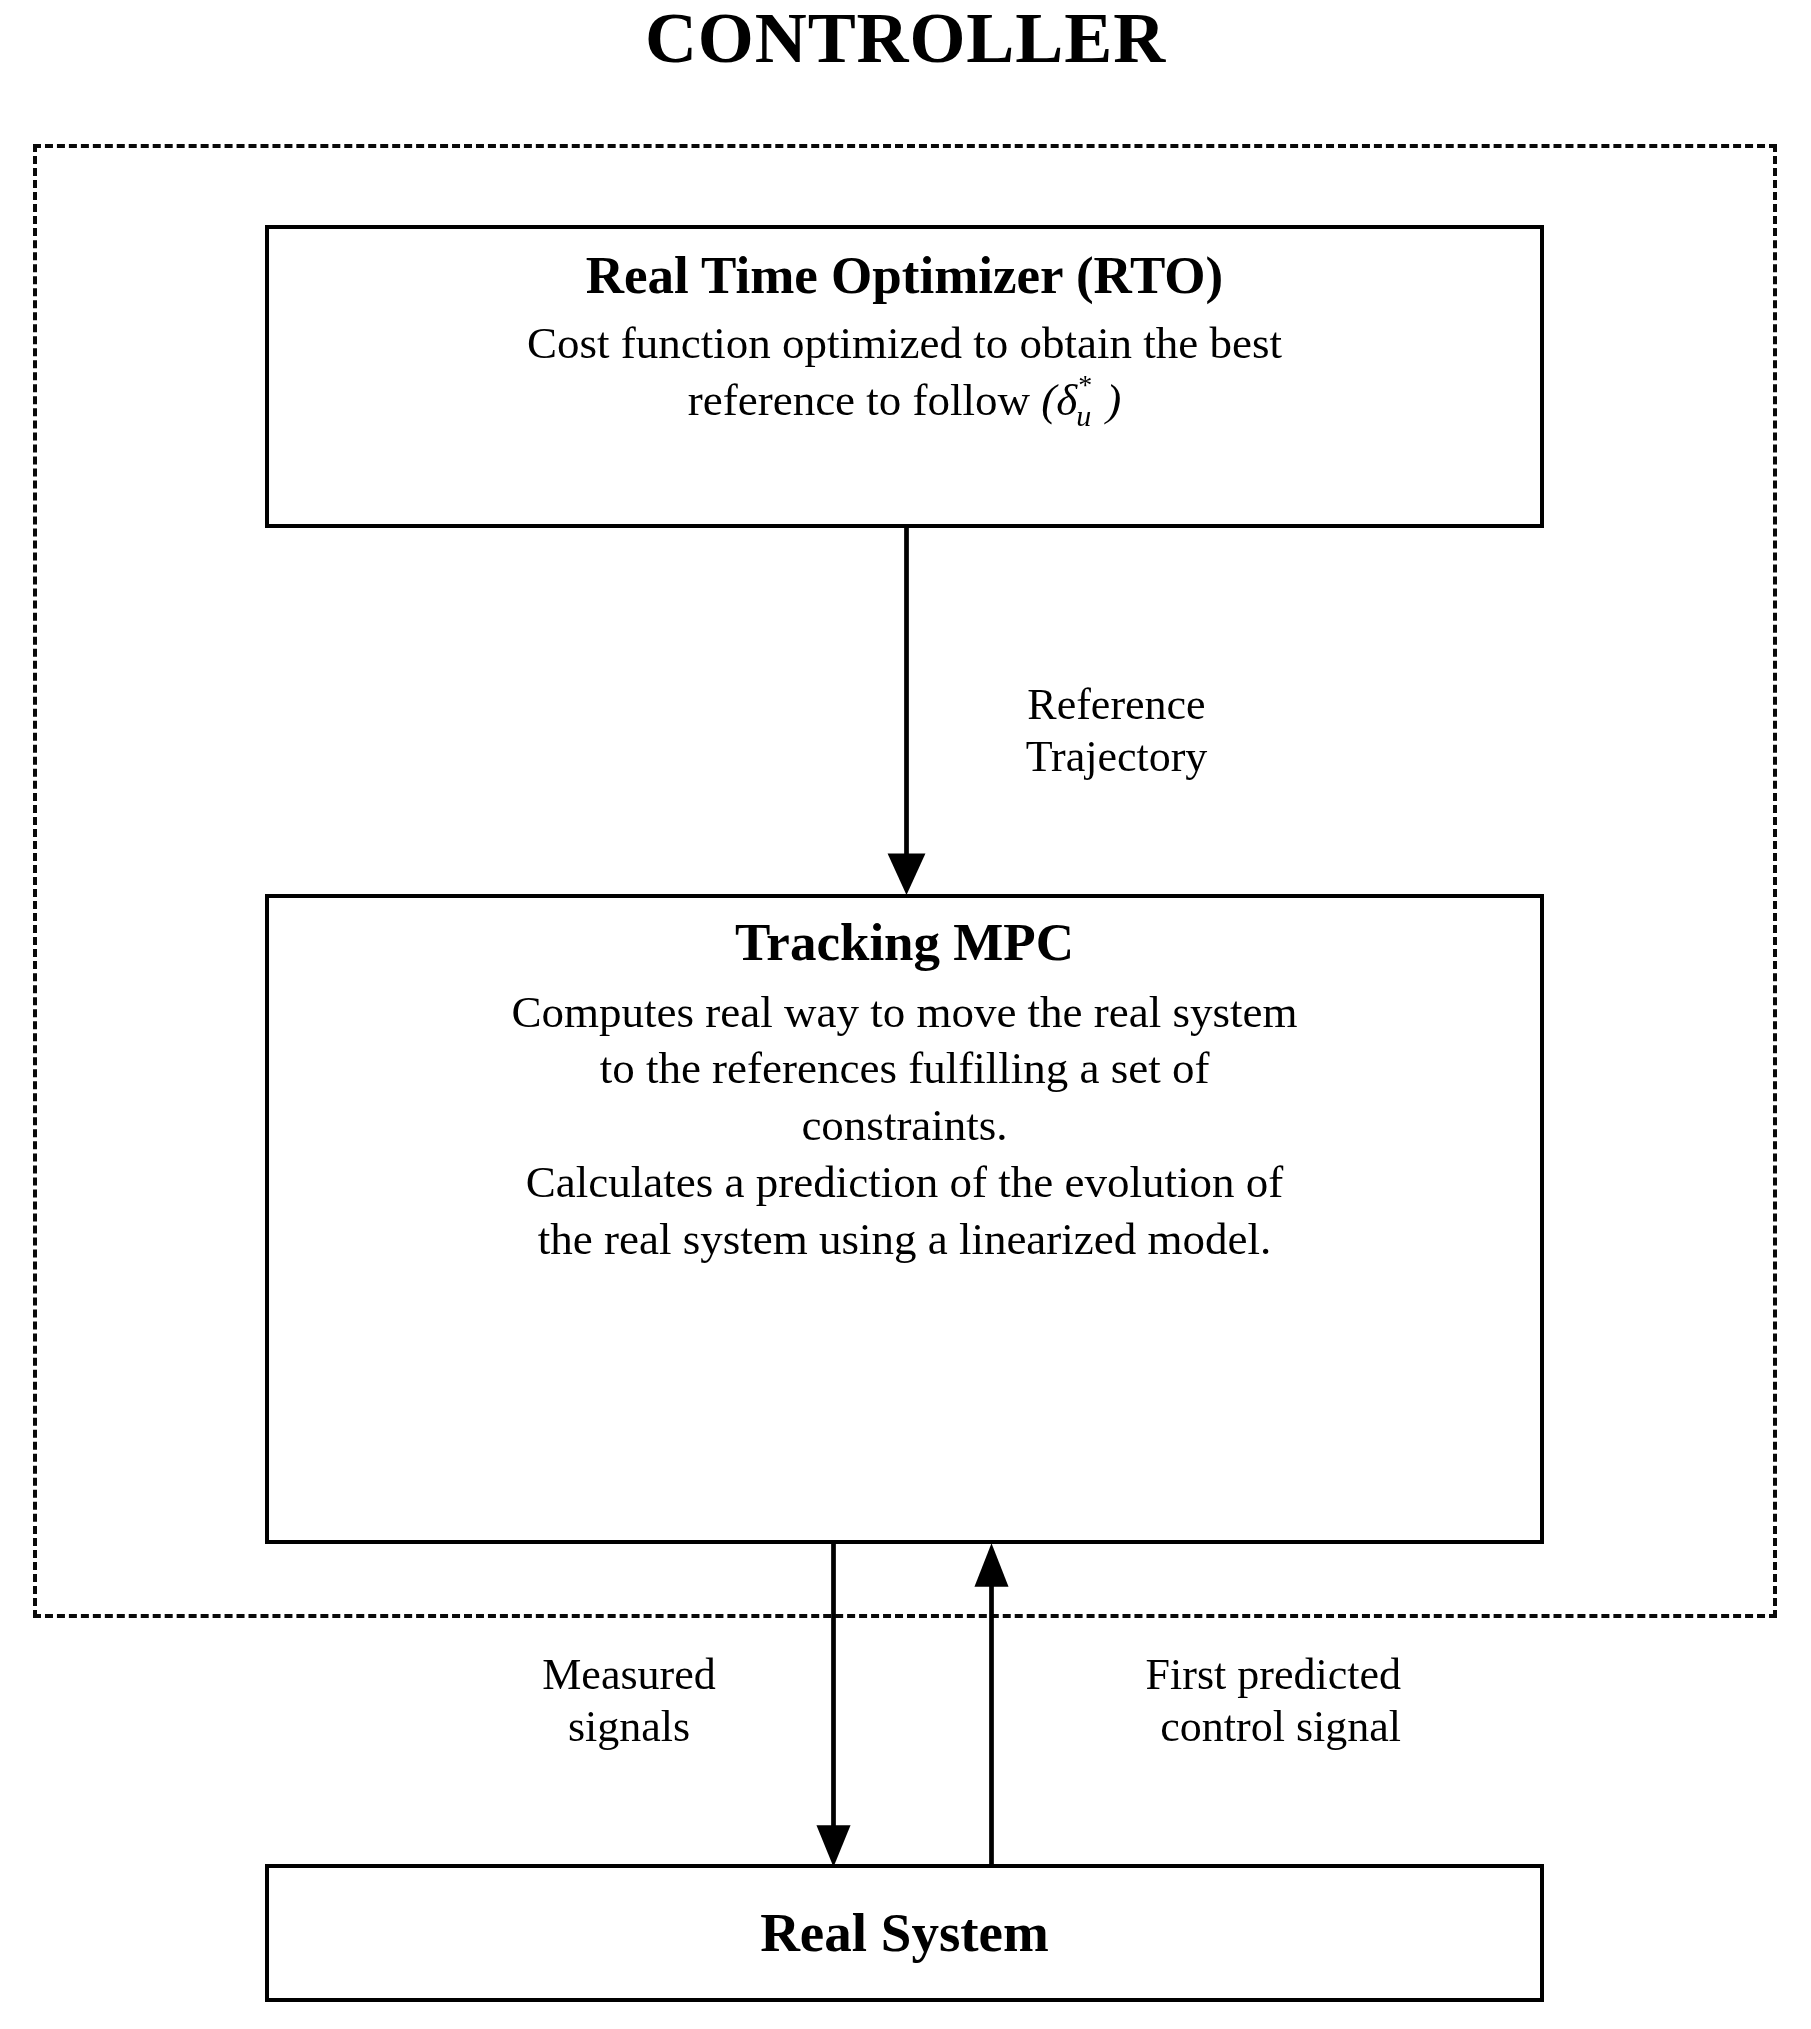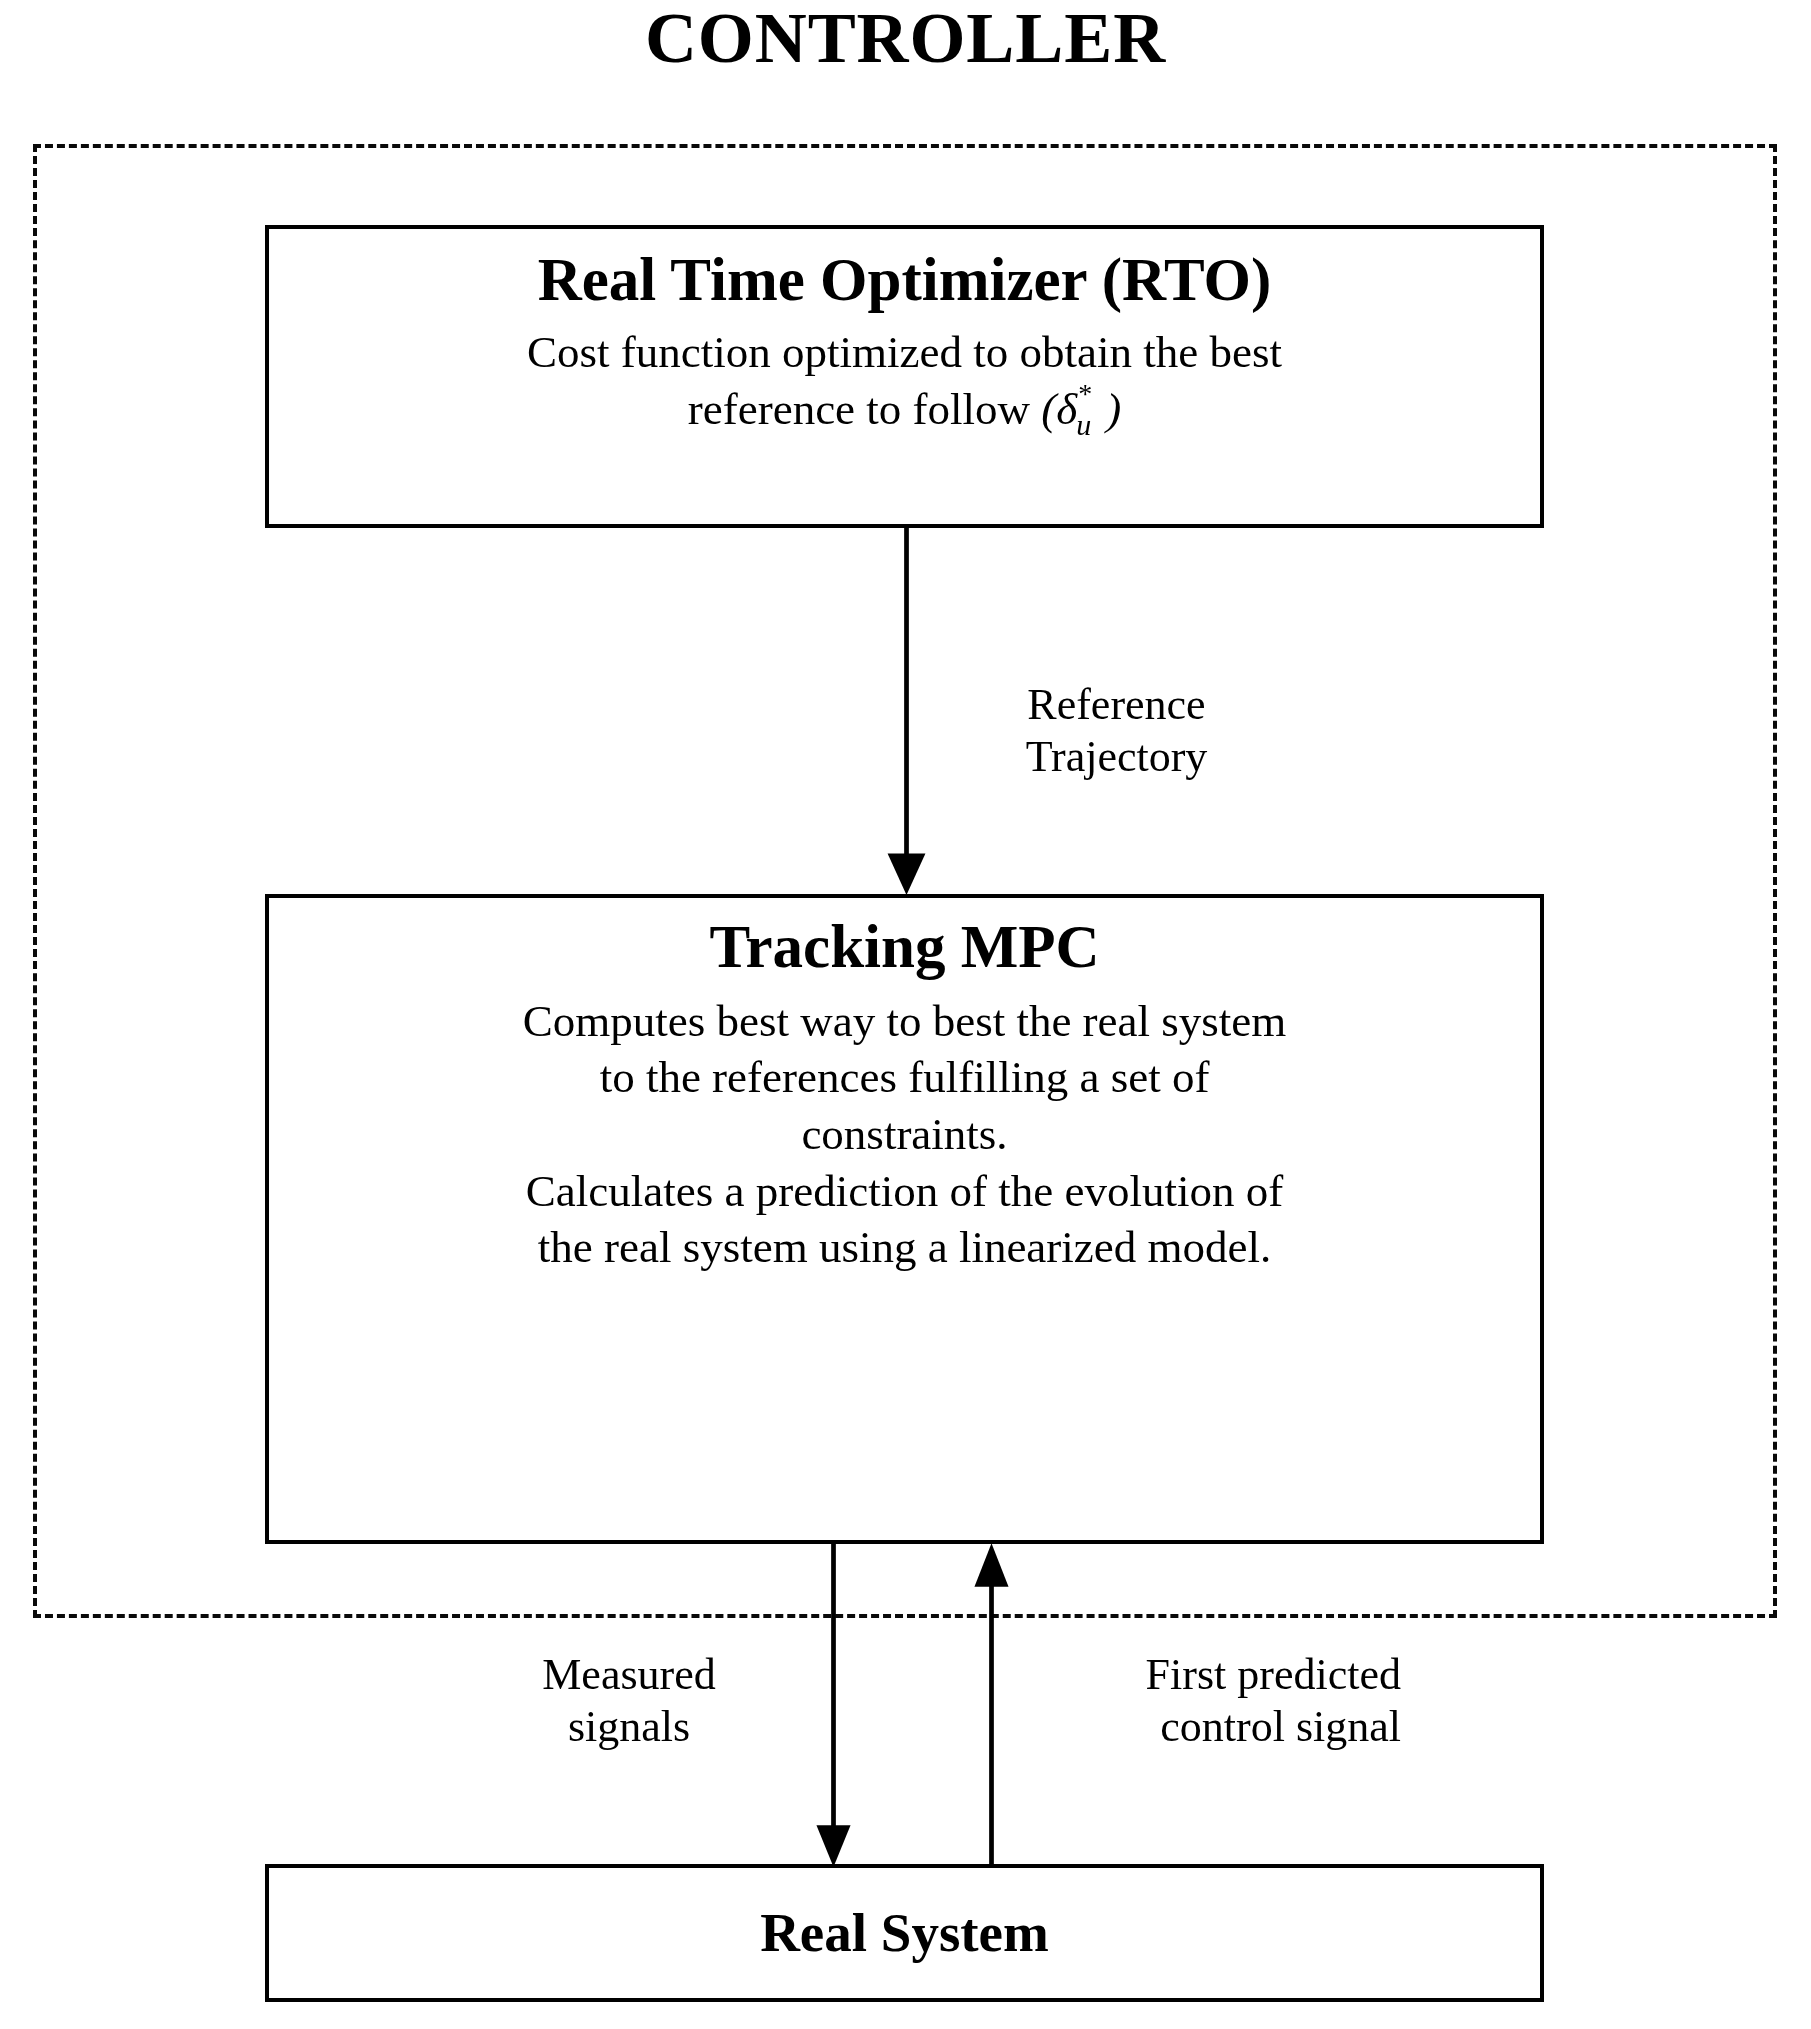--- a/index.html
+++ b/index.html
@@ -52,21 +52,21 @@
   
   .block {
     position: absolute;
     border: 4.7px solid #000000;
     box-sizing: border-box;
     background: #ffffff;
     text-align: center;
   }
 
   .block-title {
-    font-size: 61px;
+    font-size: 53px;
     font-weight: bold;
     line-height: 1.12;
     margin: 0;
     font-family: "Liberation Serif", "DejaVu Serif", serif;
   }
 
   .block-body {
     font-size: 45px;
     font-weight: normal;
     line-height: 1.26;
@@ -198,21 +198,21 @@
     <svg width="53" height="371" viewBox="0 0 56 392">
       <line x1="28" y1="0" x2="28" y2="358" stroke="#000000" stroke-width="5"></line>
       <polygon points="28,390 8,346 48,346" fill="#000000"></polygon>
     </svg>
   </div>
   <div class="connector-label" id="label-reference-trajectory">Reference
 Trajectory</div>
 
   <div class="block" id="mpc-block">
     <div class="block-title">Tracking MPC</div>
-    <div class="block-body">Computes best way to best the real system</div>
+    <div class="block-body">Computes real way to move the real system</div>
     <div class="block-body">to the references fulfilling a set of</div>
     <div class="block-body">constraints.</div>
     <div class="block-body">Calculates a prediction of the evolution of</div>
     <div class="block-body">the real system using a linearized model.</div>
   </div>
 
   <div class="connector" id="arrow-mpc-to-system">
     <svg width="53" height="326" viewBox="0 0 56 344">
       <line x1="28" y1="0" x2="28" y2="310" stroke="#000000" stroke-width="5"></line>
       <polygon points="28,342 10,298 46,298" fill="#000000"></polygon>

